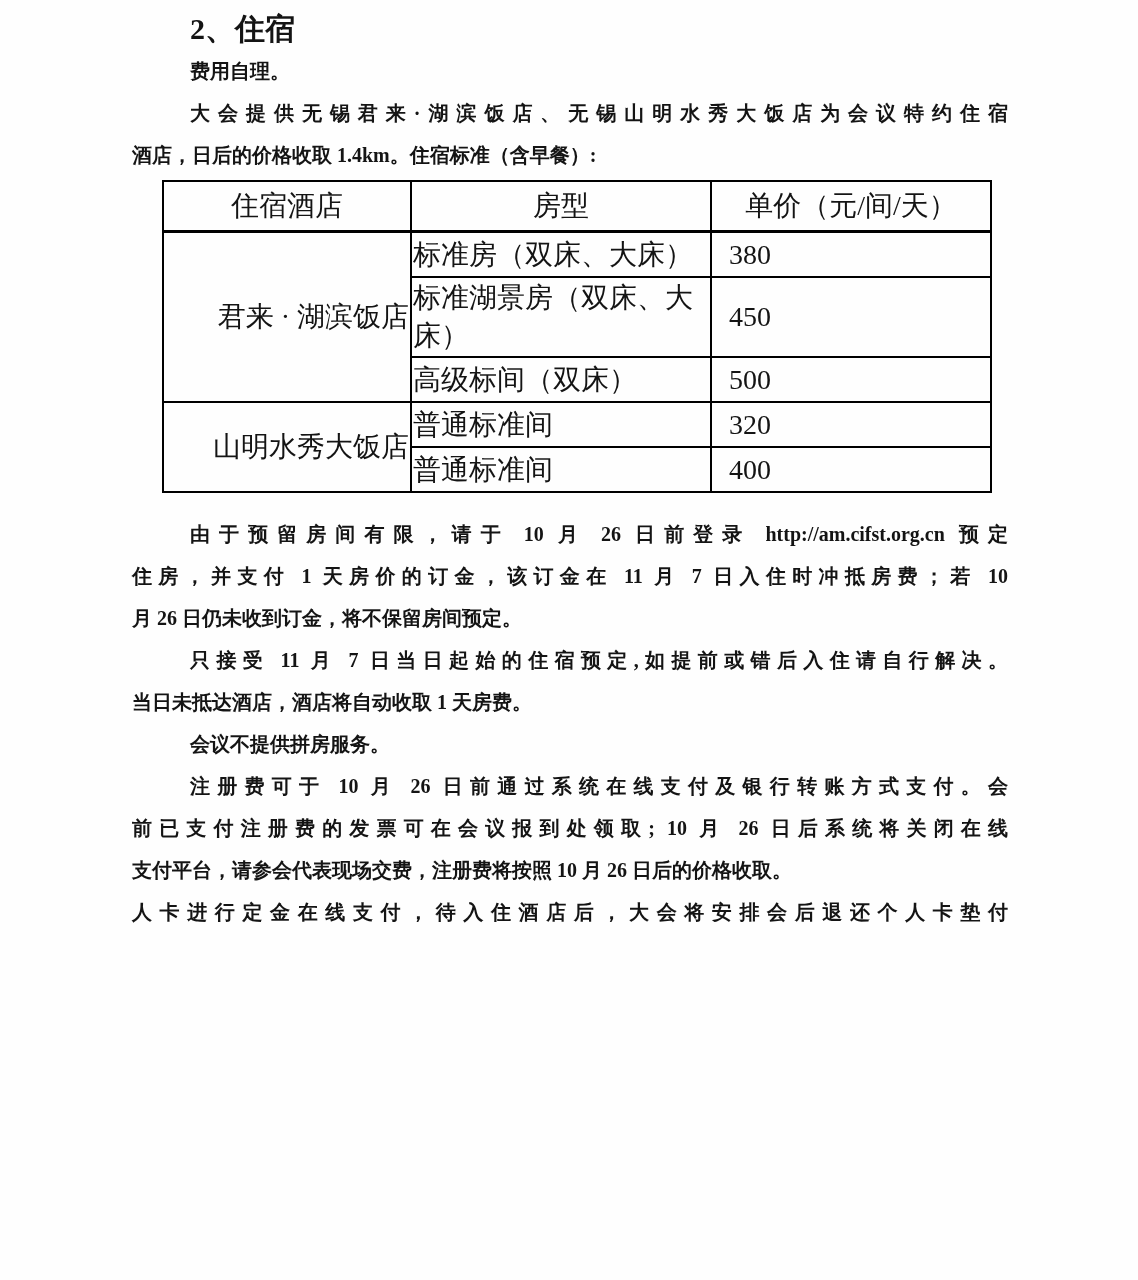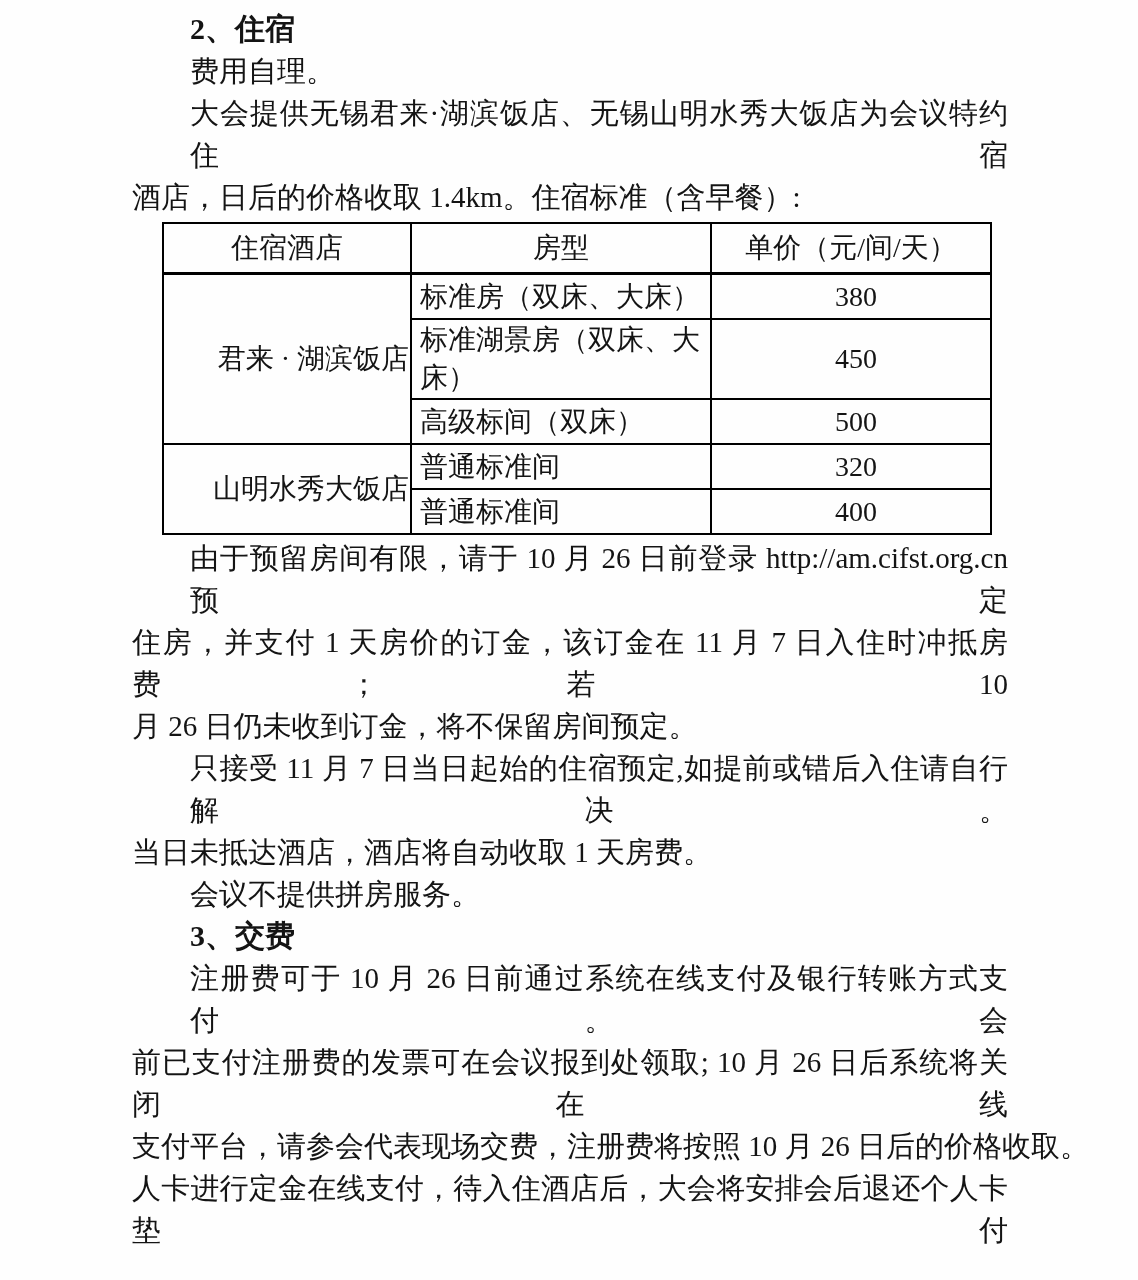--- a/index.html
+++ b/index.html
@@ -14,56 +14,57 @@
   }
   .page {
     box-sizing: border-box;
     width: 1138px;
     height: 1280px;
     padding: 8px 130px 0 132px;
     background: #fefefe;
   }
   .ln {
     line-height: 42px;
-    font-size: 29px;
+    font-size: 20px;
     white-space: nowrap;
     text-align: left;
+    font-weight: bold;
   }
   .ln.fill {
     white-space: normal;
     text-align: justify;
     text-align-last: justify;
   }
   .indent { padding-left: 58px; }
   .h1 { font-weight: 700; font-size: 30px; }
 
   table.price-table {
     border-collapse: collapse;
     table-layout: fixed;
     width: 828px;
-    margin: 4px 0 2px 30px;
+    margin: 4px 0 20px 30px;
   }
   .price-table th, .price-table td {
     border: 2px solid #000;
     font-size: 28px;
     font-weight: 400;
     overflow: hidden;
   }
   .price-table thead th {
     height: 46px;
     text-align: center;
     border-bottom: 3px solid #000;
   }
   .price-table tbody td { height: 41px; }
   .col-hotel { width: 248px; }
   .col-room  { width: 300px; }
   .col-price { width: 280px; }
   td.cell-hotel { text-align: right; }
-  td.cell-room  { text-align: left; padding-left: 8px; }
-  td.cell-price { text-align: center; padding-left: 11px; }
+  td.cell-room  { text-align: left; padding-left: 1px; }
+  td.cell-price { text-align: left; padding-left: 17px; }
 </style>
 </head>
 <body>
 
 <div class="page">
 
   <div class="ln h1 indent">2、住宿</div>
   <div class="ln indent">费用自理。</div>
   <div class="ln indent fill">大会提供无锡君来·湖滨饭店、无锡山明水秀大饭店为会议特约住宿</div>
   <div class="ln">酒店，日后的价格收取 1.4km。住宿标准（含早餐）:</div>
@@ -107,19 +108,18 @@
     </tbody>
   </table>
 
   <div class="ln indent fill">由于预留房间有限，请于 10 月 26 日前登录 http://am.cifst.org.cn 预定</div>
   <div class="ln fill">住房，并支付 1 天房价的订金，该订金在 11 月 7 日入住时冲抵房费；若 10</div>
   <div class="ln">月 26 日仍未收到订金，将不保留房间预定。</div>
   <div class="ln indent fill">只接受 11 月 7 日当日起始的住宿预定,如提前或错后入住请自行解决。</div>
   <div class="ln">当日未抵达酒店，酒店将自动收取 1 天房费。</div>
   <div class="ln indent">会议不提供拼房服务。</div>
 
-  <div class="ln h1 indent">3、交费</div>
   <div class="ln indent fill">注册费可于 10 月 26 日前通过系统在线支付及银行转账方式支付。会</div>
   <div class="ln fill">前已支付注册费的发票可在会议报到处领取; 10 月 26 日后系统将关闭在线</div>
   <div class="ln">支付平台，请参会代表现场交费，注册费将按照 10 月 26 日后的价格收取。</div>
   <div class="ln fill">人卡进行定金在线支付，待入住酒店后，大会将安排会后退还个人卡垫付</div>
 
 </div>
 
 </body></html>

